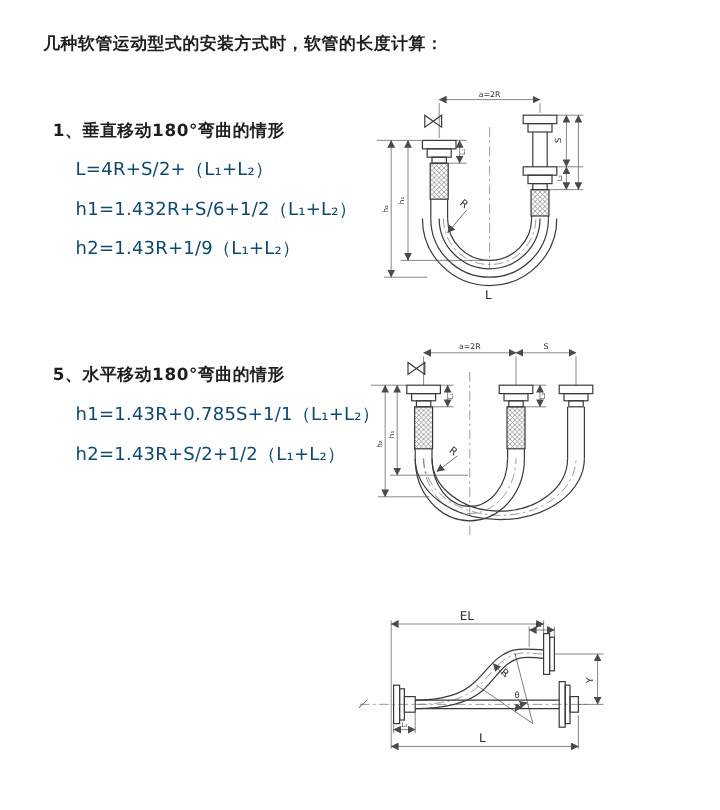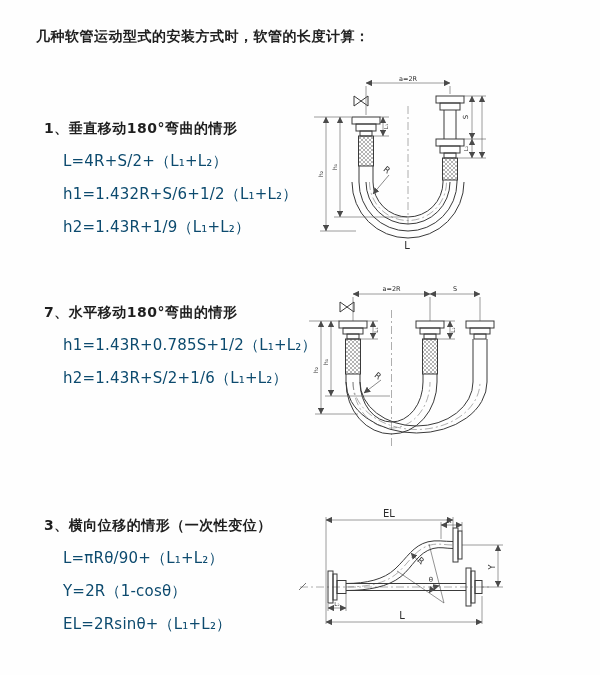--- a/index.html
+++ b/index.html
@@ -7,21 +7,21 @@
     position:relative;width:600px;height:675px;background:#fefefe;overflow:hidden;
     font-family:"DejaVu Sans","Liberation Sans",sans-serif;color:#1f1f1f;
   }
   .page-title{
     position:absolute;left:36px;top:28px;font-size:14px;font-weight:700;
     letter-spacing:0.5px;white-space:nowrap;
   }
   .sec{position:absolute;left:44px;width:270px;}
   .sec .heading{font-size:14px;font-weight:700;letter-spacing:0.5px;margin:0;white-space:nowrap;}
   .sec .f{font-size:15px;font-weight:500;letter-spacing:0.2px;margin:14px 4px 0 19px;white-space:nowrap;color:#0c4a6e;}
-  #sec1{top:120px;}
+  #sec1{top:100px;}
   #sec2{top:304px;}
   #sec3{top:517px;}
   .dia{position:absolute;}
   #dia1{left:306px;top:72px;}
   #dia2{left:301px;top:282px;}
   #dia3{left:294px;top:500px;}
   svg text{font-family:"DejaVu Sans","Liberation Sans",sans-serif;fill:#2c2c2c;stroke:none;}
   .draw{stroke:#3a3a3a;stroke-width:1;fill:none;}
   .dim{stroke:#4a4a4a;stroke-width:0.55;fill:none;}
   .cline{stroke:#6b6b6b;stroke-width:0.55;fill:none;stroke-dasharray:8 3 2 3;}
@@ -101,23 +101,23 @@
     <text transform="translate(161.5,45) rotate(-90)" font-size="7" text-anchor="middle">S</text>
     <text transform="translate(162,76.5) rotate(-90)" font-size="5.5" text-anchor="middle">L₂</text>
     <text transform="translate(81.5,54.5) rotate(-90)" font-size="5.5" text-anchor="middle">L₁</text>
     <text transform="translate(31,95) rotate(-90)" font-size="6" text-anchor="middle">h₁</text>
     <text transform="translate(17,102) rotate(-90)" font-size="6" text-anchor="middle">h₂</text>
     <text transform="translate(79,100) rotate(38)" font-size="8.5" text-anchor="middle">R</text>
     <text x="101" y="177" font-size="10" text-anchor="middle">L</text>
   </svg>
 
   <div class="sec" id="sec2">
-    <p class="heading">7、水平移动180°弯曲的情形</p>
-    <p class="f">h1=1.43R+0.785S+1/2（L₁+L₂）</p>
-    <p class="f">h2=1.43R+S/2+1/6（L₁+L₂）</p>
+    <p class="heading">5、水平移动180°弯曲的情形</p>
+    <p class="f">h1=1.43R+0.785S+1/1（L₁+L₂）</p>
+    <p class="f">h2=1.43R+S/2+1/2（L₁+L₂）</p>
   </div>
 
   <svg class="dia" id="dia2" width="287" height="180" viewBox="0 0 287 180">
     <defs>
       <marker id="ar2" viewBox="0 0 10 10" refX="9.5" refY="5" markerWidth="6.5" markerHeight="6.5" markerUnits="userSpaceOnUse" orient="auto-start-reverse">
         <path d="M0,0L10,5L0,10z" fill="#4a4a4a"></path>
       </marker>
       <pattern id="br2" width="4" height="4" patternUnits="userSpaceOnUse">
         <path d="M0,4L4,0M0,0L4,4" stroke="#6a6a6a" stroke-width="0.5" fill="none"></path>
       </pattern>
@@ -175,26 +175,20 @@
 
     <text x="90.5" y="9" font-size="6.5" text-anchor="middle">a=2R</text>
     <text x="154" y="9" font-size="6.5" text-anchor="middle">S</text>
     <text transform="translate(76.5,48) rotate(-90)" font-size="5.5" text-anchor="middle">L₁</text>
     <text transform="translate(153.5,48) rotate(-90)" font-size="5.5" text-anchor="middle">L₂</text>
     <text transform="translate(27,80) rotate(-90)" font-size="6" text-anchor="middle">h₁</text>
     <text transform="translate(17,88) rotate(-90)" font-size="6" text-anchor="middle">h₂</text>
     <text transform="translate(75,96) rotate(38)" font-size="8.5" text-anchor="middle">R</text>
   </svg>
 
-  <div class="sec" id="sec3">
-    <p class="heading">3、横向位移的情形（一次性变位）</p>
-    <p class="f">L=πRθ/90+（L₁+L₂）</p>
-    <p class="f">Y=2R（1-cosθ）</p>
-    <p class="f">EL=2Rsinθ+（L₁+L₂）</p>
-  </div>
 
   <svg class="dia" id="dia3" width="292" height="160" viewBox="0 0 292 160">
     <defs>
       <marker id="ar3" viewBox="0 0 10 10" refX="9.5" refY="5" markerWidth="6.5" markerHeight="6.5" markerUnits="userSpaceOnUse" orient="auto-start-reverse">
         <path d="M0,0L10,5L0,10z" fill="#4a4a4a"></path>
       </marker>
     </defs>
 
     <g class="cline">
       <path d="M6,87 H196"></path>

